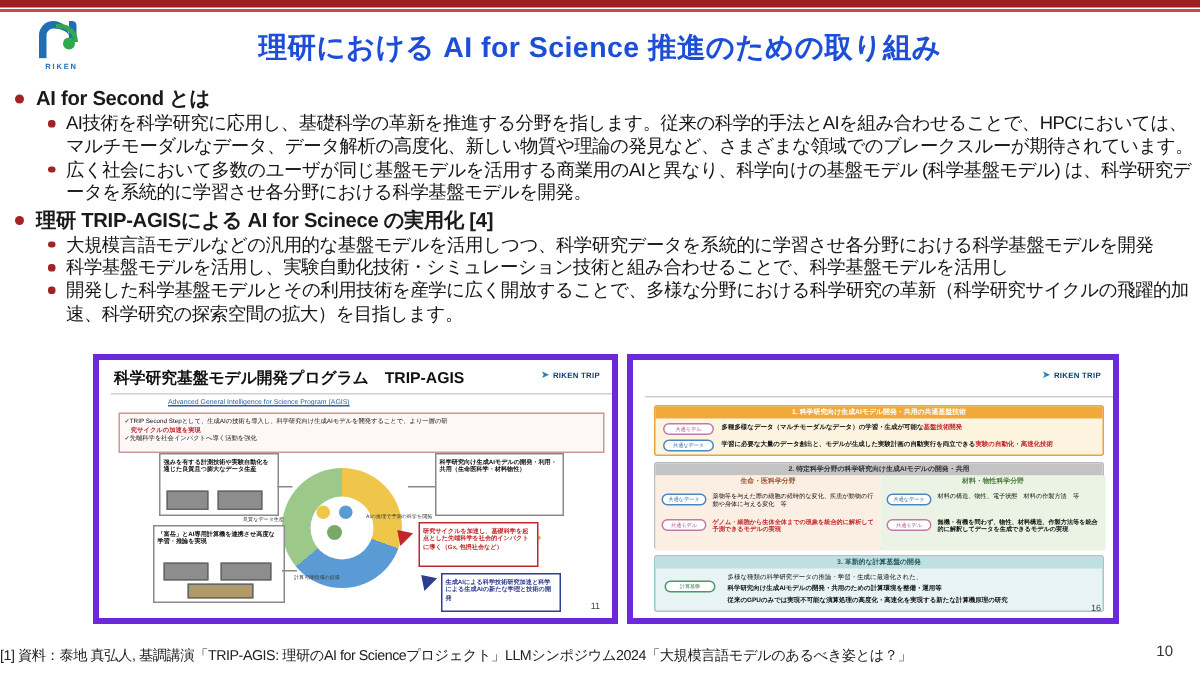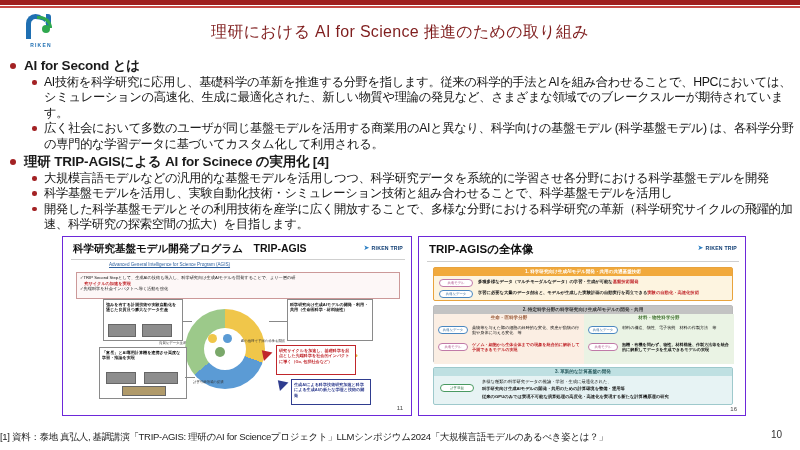--- a/index.html
+++ b/index.html
@@ -29,21 +29,21 @@
     border-top-right-radius:3px;
   }
   .riken-mark .dot-g { position:absolute; left:16px; top:11px; width:8px; height:8px; border-radius:50%; background:#2fa84f; }
   .riken-mark .arc-g { position:absolute; left:11px; top:2px; width:15px; height:12px;
       border:3px solid #2fa84f; border-bottom:none; border-left:none; border-top-right-radius:12px; }
   .riken-word { font-size:5px; letter-spacing:1.2px; color:#1f6fb2; text-align:center; font-weight:bold; margin-top:1px; }
 
   .slide-title {
     position:absolute; left:110px; top:4px; width:580px; height:40px;
     display:flex; align-items:center; justify-content:center;
-    font-size:16px; font-weight:normal; color:#7f1d1d; letter-spacing:0.3px;
+    font-size:19px; font-weight:bold; color:#1d4ed8; letter-spacing:0.3px;
     white-space:nowrap;
   }
 
   .rccs-logo { position:absolute; right:14px; top:6px; width:44px; height:38px; }
   .rccs-bars { position:relative; height:22px; width:44px; }
   .rccs-circle { position:absolute; left:1px; top:2px; width:17px; height:17px; border:3px solid #c0262b; border-radius:50%; background:#fff; }
   .rccs-bar { position:absolute; top:1px; width:5px; height:20px; background:#c0262b; }
   .rccs-word { font-size:8px; font-weight:bold; color:#222; text-align:left; margin-left:1px; letter-spacing:-0.2px; }
 
   
@@ -57,21 +57,21 @@
   }
   ul.lvl2 { list-style:none; margin:1px 0 0 0; padding:0; }
   li.l2 { position:relative; padding-left:20px; margin-bottom:0px; }
   li.l2:before {
     content:""; position:absolute; left:8px; top:5px; width:4.5px; height:4.5px;
     border-radius:50%; background:#a32224;
   }
   li.l2 .l2txt { font-size:12.3px; color:#161616; line-height:15.4px; letter-spacing:-0.35px; }
 
   
-  .mini { position:absolute; background:#fff; border:1px solid #6d28d9; overflow:hidden; }
+  .mini { position:absolute; background:#fff; border:4px solid #6d28d9; overflow:hidden; }
   .mini-left { left:62px; top:236px; width:350px; height:180px; }
   .mini-right { left:418px; top:236px; width:328px; height:180px; }
 
   .mini-title { font-size:10.5px; font-weight:bold; color:#111; position:absolute; }
   .mini-rule { position:absolute; height:1px; background:#cfcfcf; }
   .trip-badge { position:absolute; font-size:5.2px; font-weight:bold; color:#0f3d73; letter-spacing:0.2px; display:flex; align-items:center; gap:2px;}
   .trip-badge .chev { color:#2b7fc4; font-size:7px; line-height:6px; font-weight:bold;}
   .mini-page { position:absolute; font-size:6px; color:#444; }
   .sub-en { position:absolute; font-size:4.6px; color:#2b5f9e; text-decoration:underline; }
 
@@ -137,24 +137,24 @@
 
 </div>
 
 <div class="content">
   <ul class="lvl1">
 
     <li class="l1">
       <div class="l1txt">AI for Second とは</div>
       <ul class="lvl2">
         <li class="l2">
-          <div class="l2txt">AI技術を科学研究に応用し、基礎科学の革新を推進する分野を指します。従来の科学的手法とAIを組み合わせることで、HPCにおいては、シミュレーションの高速化、生成に最適化された、新しい物質や理論の発見など、さまざまな領域でのブレークスルーが期待されています。</div>
-        </li>
-        <li class="l2">
-          <div class="l2txt">広く社会において多数のユーザが同じ基盤モデルを活用する商業用のAIと異なり、科学向けの基盤モデル (科学基盤モデル) は、各科学分野の専門的な学習データに基づいてカスタム化して利用される。</div>
+          <div class="l2txt">AI技術を科学研究に応用し、基礎科学の革新を推進する分野を指します。従来の科学的手法とAIを組み合わせることで、HPCにおいては、マルチモーダルなデータ、データ解析の高度化、新しい物質や理論の発見など、さまざまな領域でのブレークスルーが期待されています。</div>
+        </li>
+        <li class="l2">
+          <div class="l2txt">広く社会において多数のユーザが同じ基盤モデルを活用する商業用のAIと異なり、科学向けの基盤モデル (科学基盤モデル) は、科学研究データを系統的に学習させ各分野における科学基盤モデルを開発。</div>
         </li>
       </ul>
     </li>
 
     <li class="l1" style="margin-top:2px;">
       <div class="l1txt">理研 TRIP-AGISによる AI for Scinece の実用化 [4]</div>
       <ul class="lvl2">
         <li class="l2">
           <div class="l2txt">大規模言語モデルなどの汎用的な基盤モデルを活用しつつ、科学研究データを系統的に学習させ各分野における科学基盤モデルを開発</div>
         </li>
@@ -226,21 +226,20 @@
   <div class="bluearrow" style="left:212px; top:142px; transform:rotate(135deg);"></div>
   <div class="bbox" style="left:228px; top:142px; width:80px; height:26px;">
     <div class="t">生成AIによる科学技術研究加速と科学による生成AIの新たな学理と技術の開発</div>
   </div>
 
   <div class="mini-page" style="right:8px; bottom:4px;">11</div>
 </div>
 
 <div class="mini mini-right">
 
-  <div class="mini-title" style="left:10px; top:5px; font-size:11.5px;">TRIP-AGISの全体像</div>
   <div class="trip-badge" style="right:8px; top:8px;">
     <span class="chev">➤</span>
     <span>RIKEN TRIP</span>
   </div>
   <div class="mini-rule" style="left:8px; top:24px; width:312px;"></div>
 
   <div class="band" style="left:14px; top:30px; width:300px; height:34px; background:#fdf4e0; border:1px solid #e8a33d;">
     <div class="band-hdr" style="background:#f1a93c; color:#fff; margin:0; height:8px; line-height:8px;">1. 科学研究向け生成AIモデル開発・共用の共通基盤技術</div>
     <div class="pill" style="left:5px; top:11px; width:34px; height:8px; border-color:#c07aa8; color:#b0568f;">共通モデル</div>
     <div class="rowtxt" style="left:44px; top:11px;"><span>多種多様なデータ（マルチモーダルなデータ）の学習・生成が可能な</span><span class="hl">基盤技術開発</span></div>

